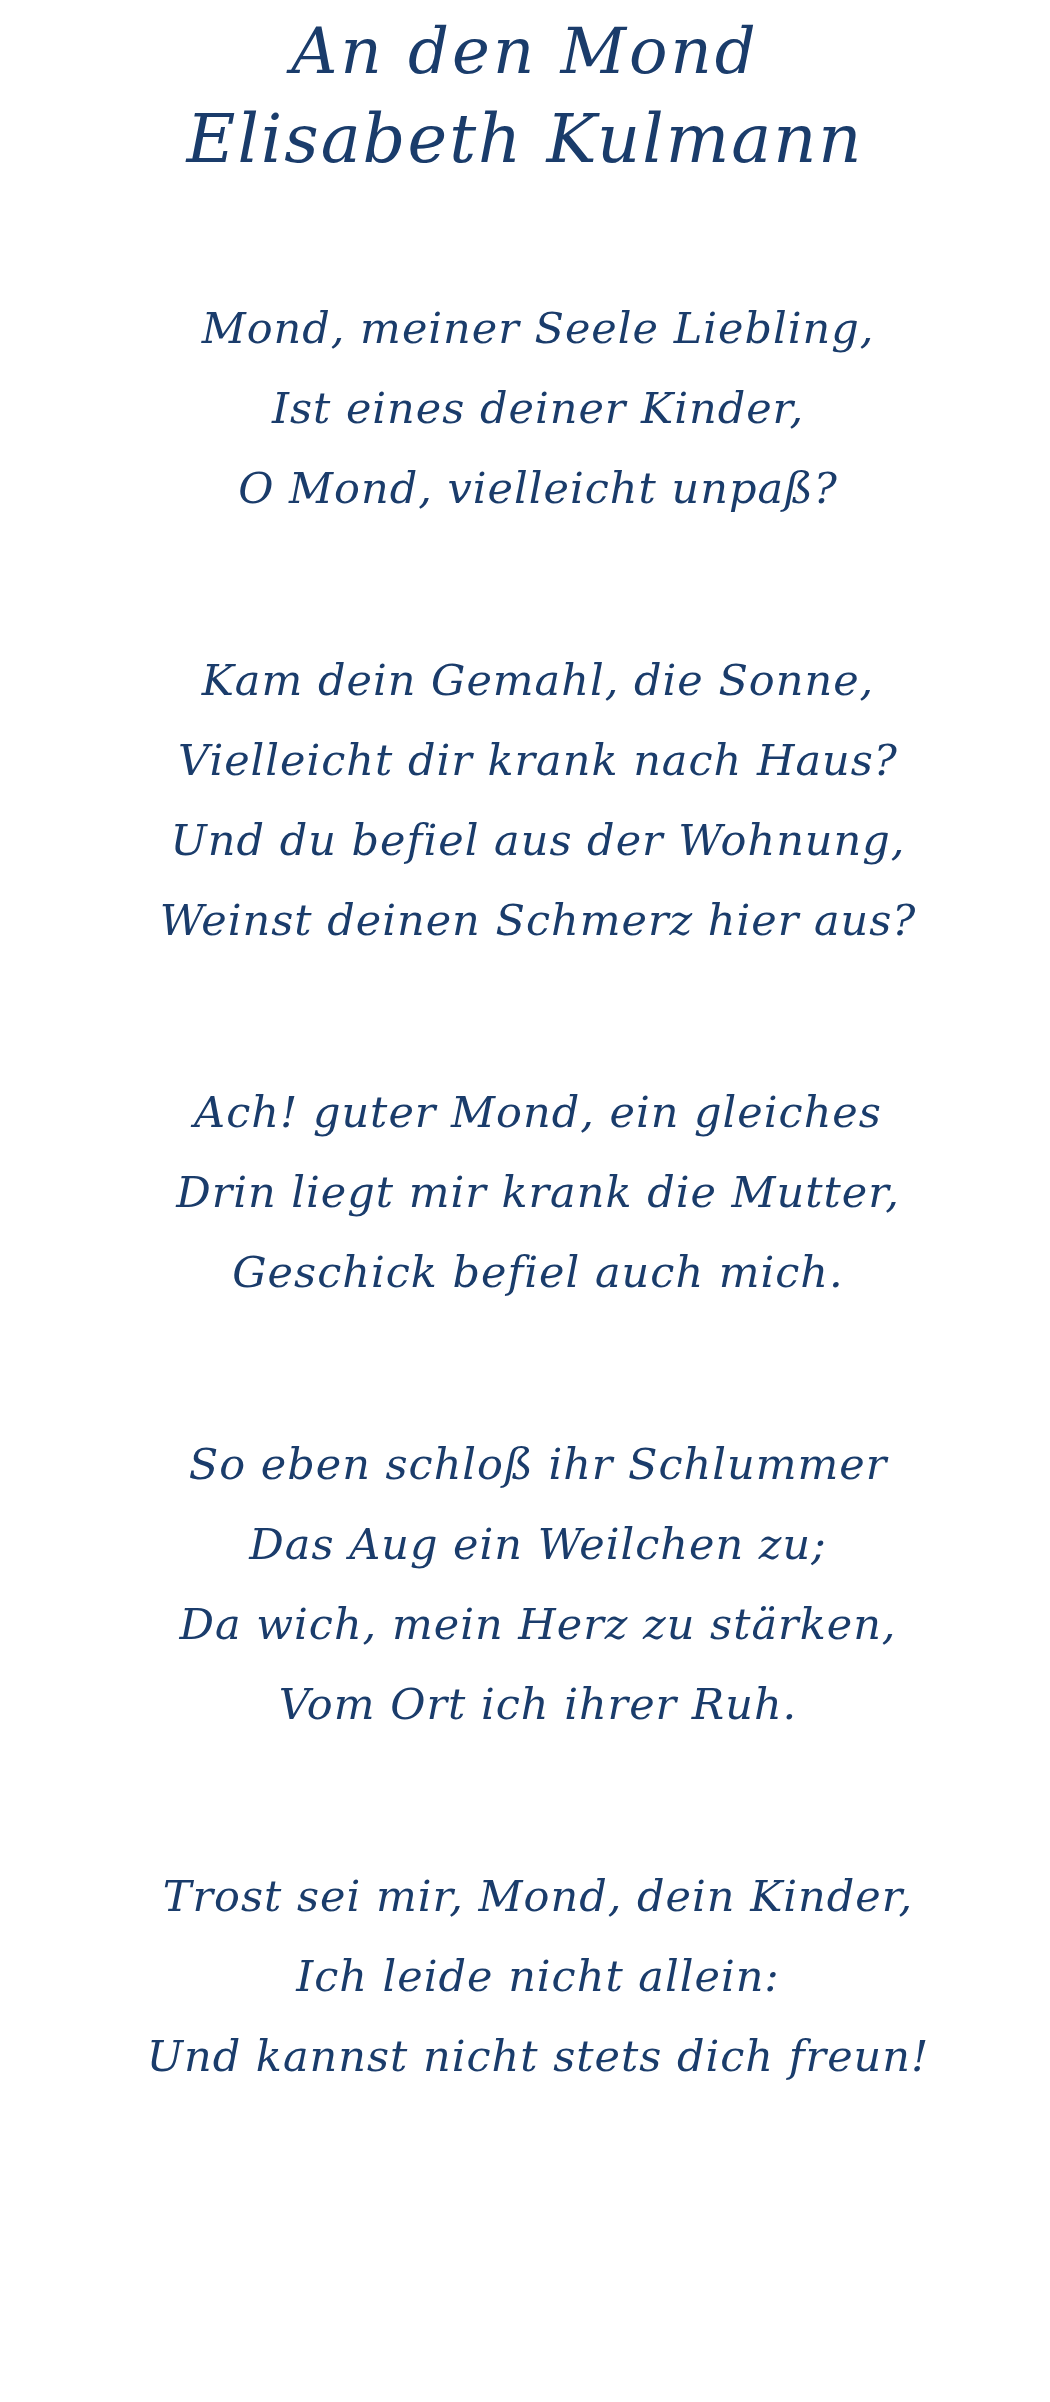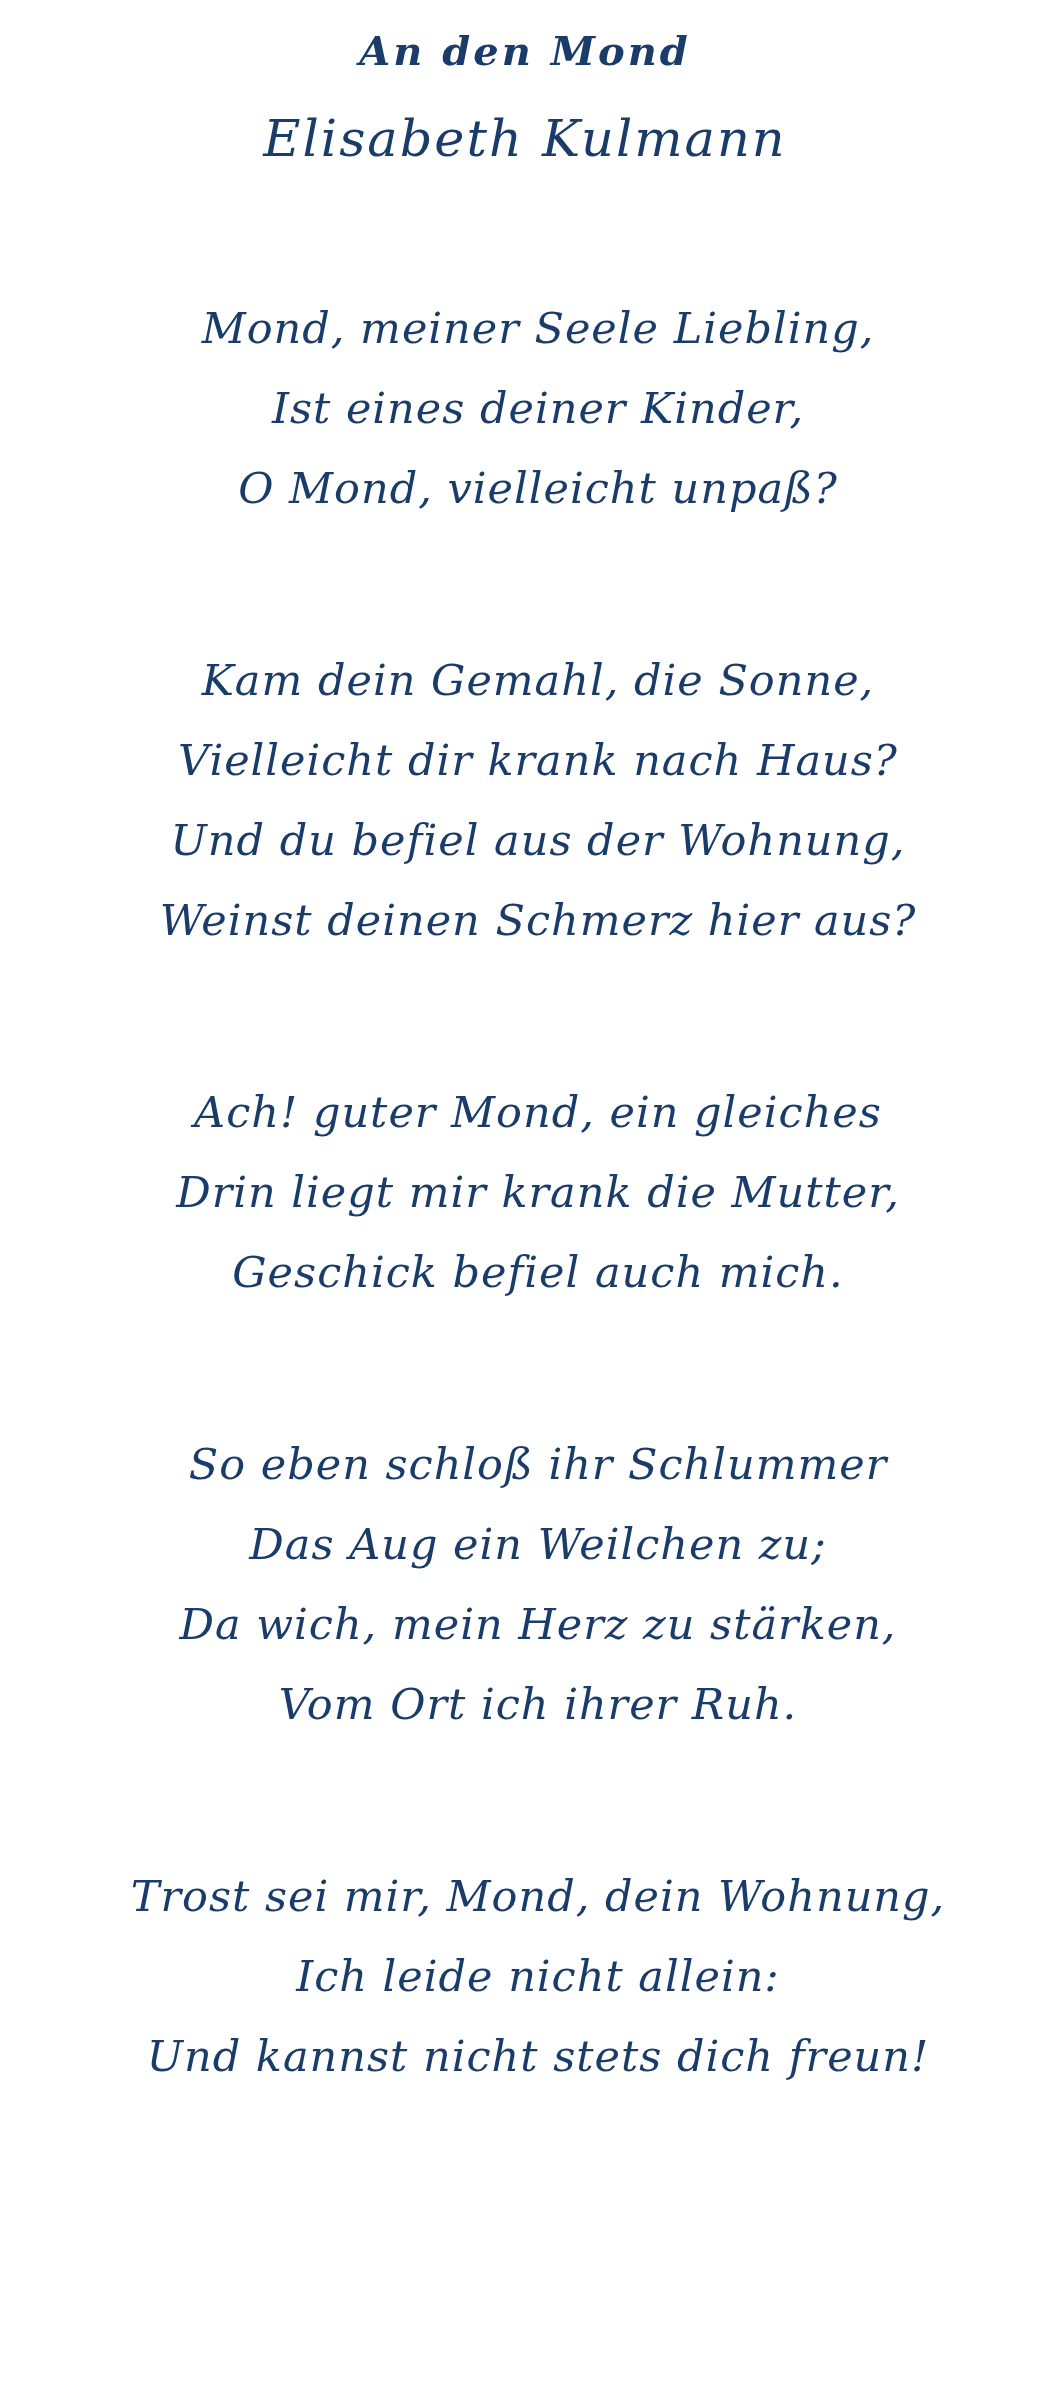--- a/index.html
+++ b/index.html
@@ -15,28 +15,28 @@
     overflow: hidden;
     font-family: "DejaVu Serif", "Liberation Serif", serif;
     font-style: italic;
     color: #1a3c6b;
     text-align: center;
   }
   .header {
     padding-top: 6px;
   }
   .title {
-    font-size: 40px;
+    font-size: 64px;
     line-height: 90px;
-    font-weight: bold;
+    font-weight: normal;
     margin: 0;
     letter-spacing: 3px;
   }
   .author {
-    font-size: 51px;
+    font-size: 67px;
     line-height: 86px;
     letter-spacing: 2px;
   }
   .stanzas {
     margin-top: 106px;
   }
   .stanza {
     margin: 0 0 112px 0;
   }
   .line {
@@ -77,18 +77,18 @@
     </div>
 
     <div class="stanza">
       <div class="line">So eben schloß ihr Schlummer</div>
       <div class="line">Das Aug ein Weilchen zu;</div>
       <div class="line">Da wich, mein Herz zu stärken,</div>
       <div class="line">Vom Ort ich ihrer Ruh.</div>
     </div>
 
     <div class="stanza">
-      <div class="line">Trost sei mir, Mond, dein Wohnung,</div>
+      <div class="line">Trost sei mir, Mond, dein Kinder,</div>
       <div class="line">Ich leide nicht allein:</div>
       <div class="line">Und kannst nicht stets dich freun!</div>
     </div>
   </div>
 </div>
 
 </body></html>

